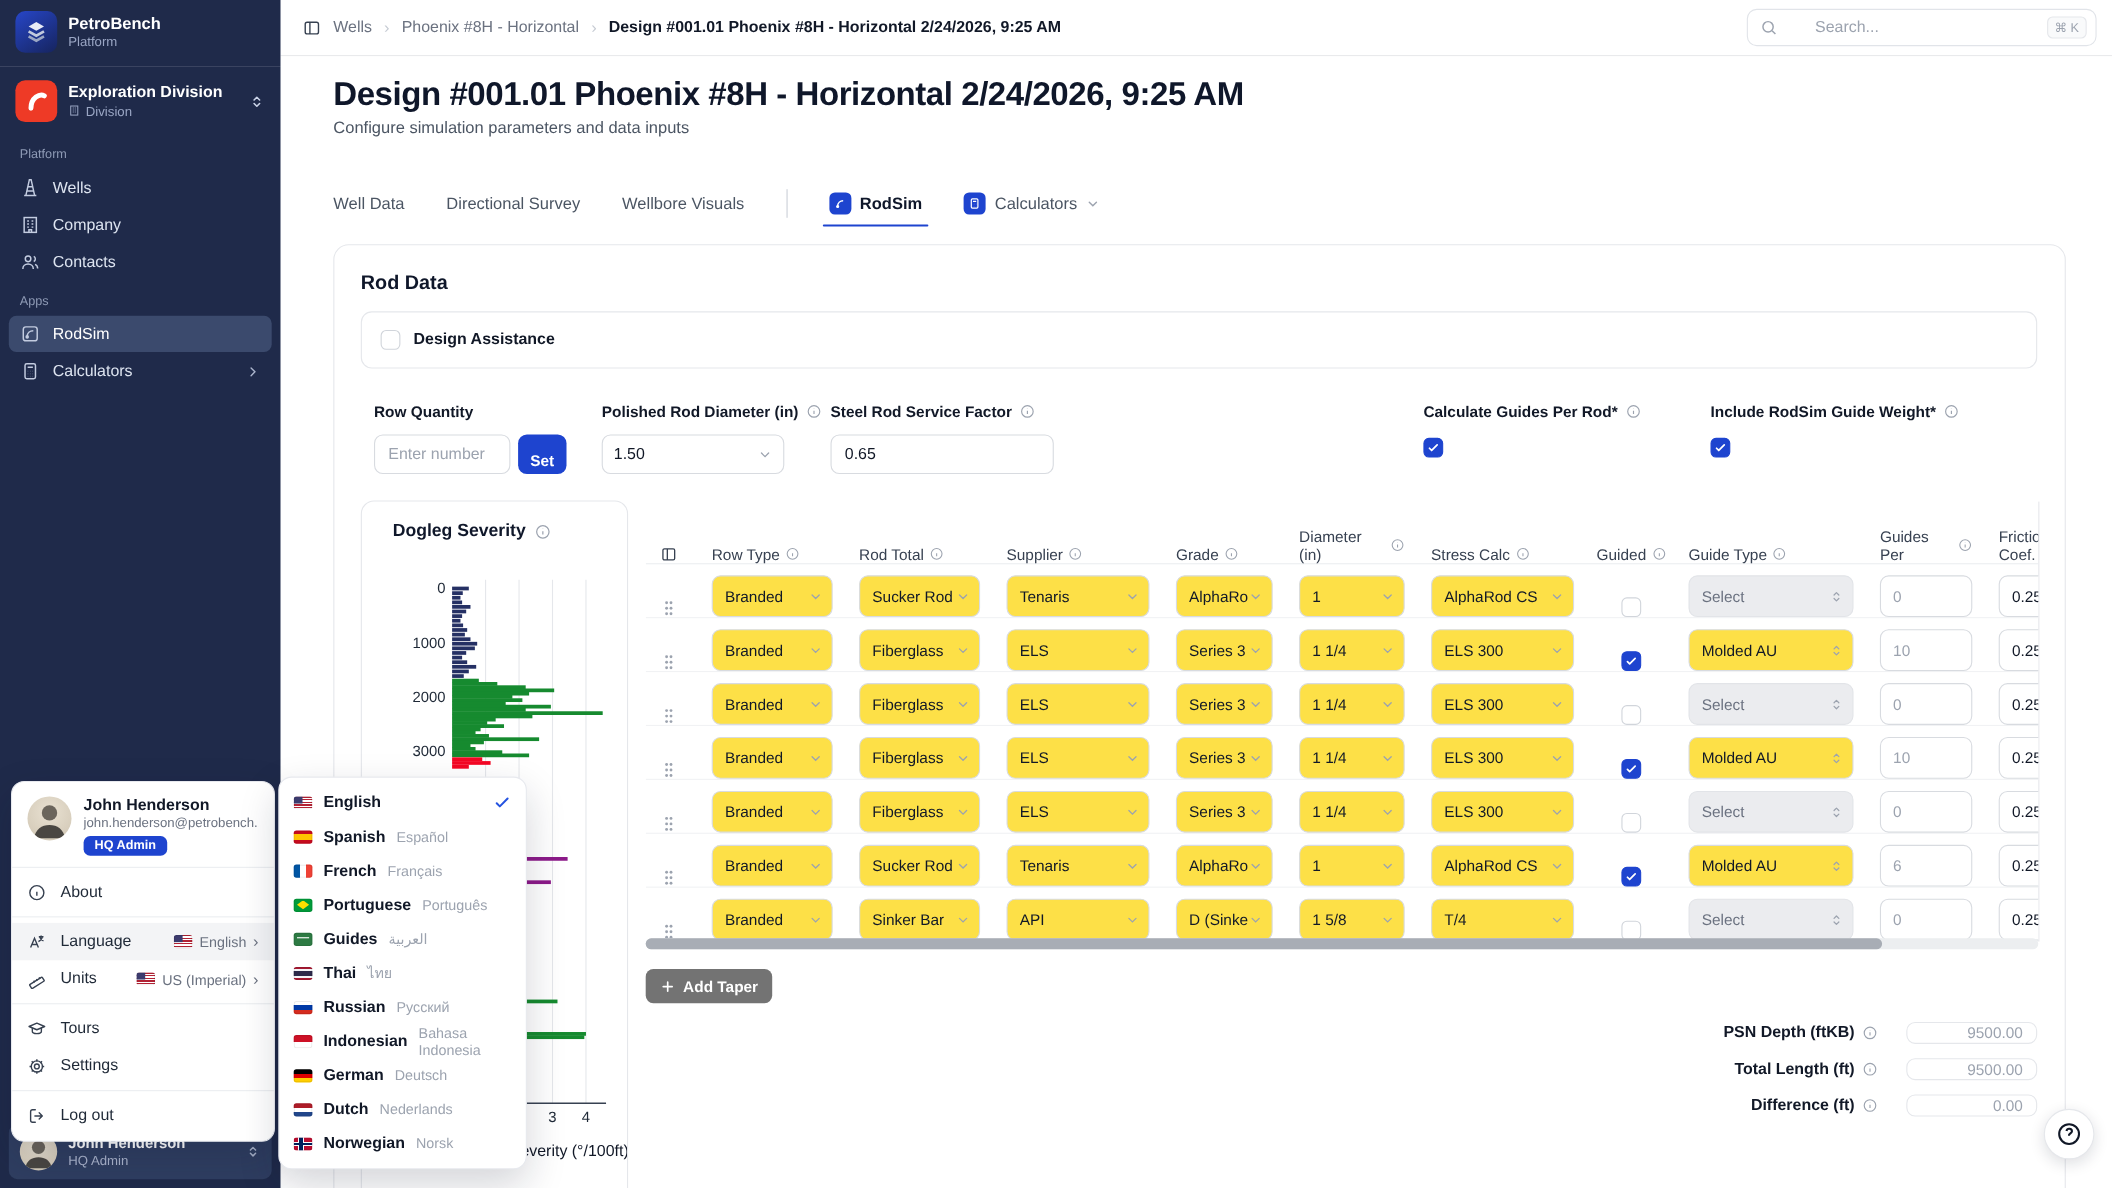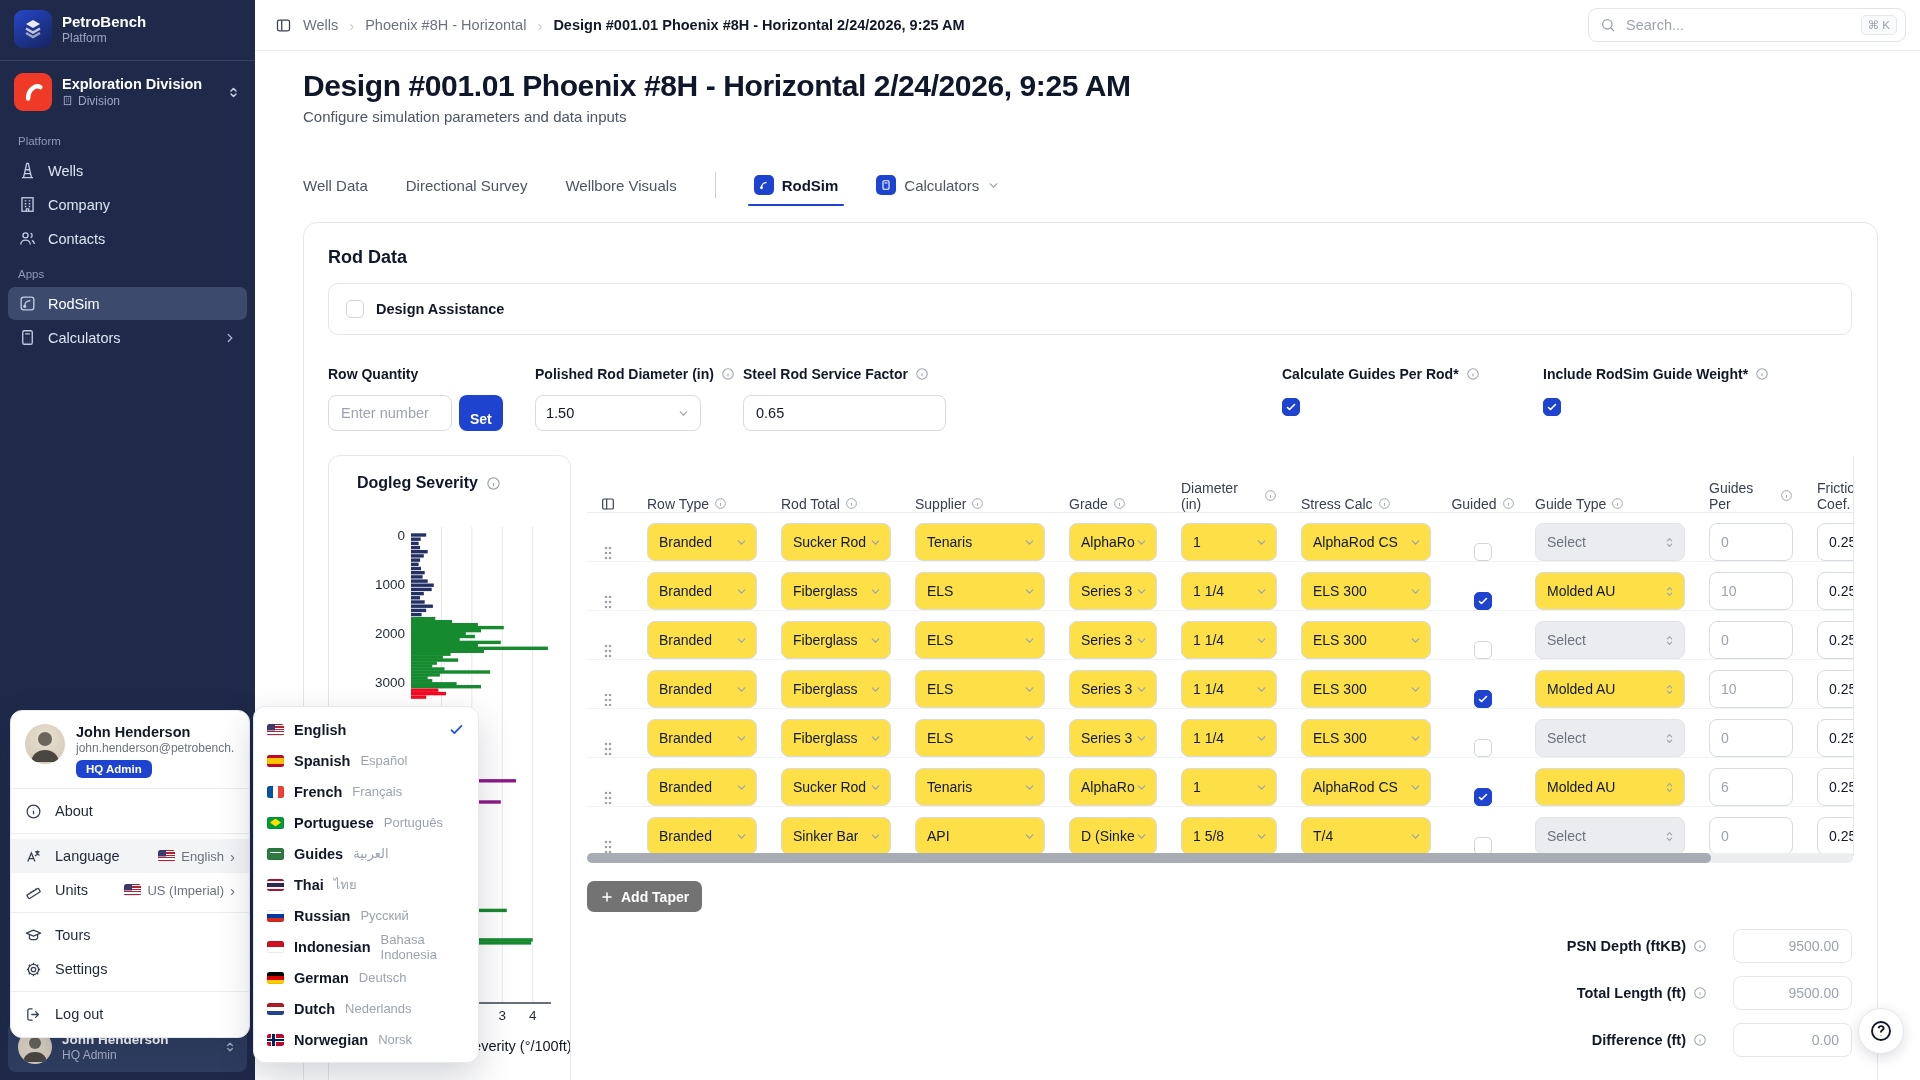--- a/index.html
+++ b/index.html
@@ -29,21 +29,21 @@
   .sf-role{font-size:12px;color:#aab4cc;}
   .avatar{border-radius:50%;background:radial-gradient(circle at 50% 35%,#e9e1d2,#cfc5b2);position:relative;overflow:hidden;flex:0 0 auto;}
   .avatar svg{position:absolute;inset:0;}
 
   
   .topbar{position:absolute;left:255px;top:0;right:0;height:51px;background:#fff;border-bottom:1px solid #e9eaec;display:flex;align-items:center;padding:0 14px 0 20px;z-index:4;}
   .crumbs{display:flex;align-items:center;gap:11px;font-size:14.5px;color:#6b7280;}
   .crumb-sep{color:#c6cbd3;font-size:15px;}
   .crumb-current{color:#111827;font-weight:700;}
   .search{margin-left:auto;width:318px;height:34px;border:1px solid #e1e4e9;border-radius:9px;display:flex;align-items:center;gap:8px;padding:0 8px 0 11px;color:#9ca3af;}
-  .search input{border:none;outline:none;flex:1;font-size:14.5px;color:#374151;font-family:inherit;background:transparent;}
+  .search input{border:none;outline:none;flex:1;font-size:14.5px;color:#374151;font-family:inherit;background:transparent;margin-left:24px;}
   .search input::placeholder{color:#9ca3af;}
   .kbd{border:1px solid #e5e7eb;background:#f9fafb;color:#9ca3af;font-size:11.5px;border-radius:5px;padding:2px 6px;white-space:nowrap;}
 
   
   .main{position:absolute;left:255px;top:51px;right:0;bottom:0;background:#fff;}
   .page-title{position:absolute;left:48px;top:18px;font-size:30px;font-weight:700;letter-spacing:-.4px;color:#0f172a;margin:0;}
   .page-sub{position:absolute;left:48px;top:57px;font-size:15px;color:#4b5563;}
   .tabs{position:absolute;left:48px;top:113px;display:flex;align-items:center;gap:38px;height:42px;}
   .tab{font-size:15px;color:#4b5563;display:flex;align-items:center;gap:8px;height:42px;position:relative;cursor:pointer;}
   .tab.active{color:#0f172a;font-weight:700;}
@@ -52,21 +52,21 @@
   .tab-ic{width:20px;height:20px;border-radius:5px;background:#1e44cf;display:flex;align-items:center;justify-content:center;}
 
   
   .panel{position:absolute;left:48px;top:171px;width:1575px;height:880px;border:1px solid #e5e7eb;border-radius:14px;background:#fff;}
   .panel-heading{position:absolute;left:24px;top:24px;font-size:18px;font-weight:700;color:#0f172a;}
   .da-box{position:absolute;left:24px;top:60px;right:25px;height:52px;border:1px solid #e5e7eb;border-radius:10px;display:flex;align-items:center;gap:12px;padding:0 17px;}
   .cb{width:18px;height:18px;border:1.5px solid #d1d5db;border-radius:5px;background:#fff;flex:0 0 auto;}
   .cb.checked{background:#1e44cf;border-color:#1e44cf;display:flex;align-items:center;justify-content:center;}
   .da-label{font-size:14.5px;font-weight:600;color:#111827;}
 
-  .form-row{position:absolute;left:24px;top:142px;right:25px;height:76px;}
+  .form-row{position:absolute;left:36px;top:142px;right:25px;height:76px;}
   .f-col{position:absolute;top:0;}
   .f-label{font-size:14px;font-weight:600;color:#111827;display:flex;align-items:center;gap:7px;height:18px;white-space:nowrap;}
   .f-ctrl{margin-top:12px;display:flex;gap:7px;}
   .inp{height:36px;border:1px solid #d8dbe0;border-radius:8px;font-size:14.5px;color:#111827;padding:0 12px;font-family:inherit;outline:none;}
   .inp::placeholder{color:#9ca3af;}
   .btn-blue{height:36px;background:#1e44cf;color:#fff;border:none;border-radius:8px;font-size:14px;font-weight:600;padding:16px 11px;font-family:inherit;cursor:pointer;}
   .selbox{height:36px;border:1px solid #d8dbe0;border-radius:8px;display:flex;align-items:center;font-size:14.5px;color:#111827;padding:0 10px;background:#fff;cursor:pointer;white-space:nowrap;overflow:hidden;}
   .selbox .chev{margin-left:auto;color:#9ca3af;flex:0 0 auto;}
   .info-ic{color:#9ca3af;flex:0 0 auto;}
 
@@ -93,21 +93,21 @@
   .tsel.disabled{background:#ebecef;border-color:#e2e4e8;color:#6b7280;}
   .tinp{width:100%;height:38px;border:1px solid #d8dbe0;border-radius:8px;font-size:14px;padding:0 11px;font-family:inherit;outline:none;color:#111827;}
   .tinp.gray{color:#9ca3af;}
   .scrollbar-track{position:absolute;left:283px;top:630px;width:1266px;height:10px;background:#eceef0;border-radius:6px;}
   .scrollbar-thumb{position:absolute;left:0;top:0;height:10px;width:1124px;background:#a8adb5;border-radius:6px;}
   .add-taper{position:absolute;left:283px;top:658px;height:31px;background:#737373;color:#fff;border:none;border-radius:7px;font-size:14px;font-weight:600;display:flex;align-items:center;gap:7px;padding:0 13px;font-family:inherit;cursor:pointer;}
 
   .summary{position:absolute;right:25px;top:706px;width:420px;}
   .sum-row{display:flex;align-items:center;justify-content:flex-end;gap:10px;margin-bottom:13px;}
   .sum-label{font-size:14.5px;font-weight:600;color:#111827;display:flex;align-items:center;gap:7px;}
-  .sum-inp{width:119px;height:34px;border:1px solid #e5e7eb;border-radius:8px;background:#fff;font-size:14px;color:#9ca3af;text-align:right;padding:0 12px;font-family:inherit;outline:none;margin-left:16px;}
+  .sum-inp{width:119px;height:20px;border:1px solid #e5e7eb;border-radius:8px;background:#fff;font-size:14px;color:#9ca3af;text-align:right;padding:0 12px;font-family:inherit;outline:none;margin-left:16px;}
 
   .help-fab{position:absolute;left:1858px;top:1008px;width:46px;height:46px;border-radius:50%;background:#fff;border:1px solid #e5e7eb;box-shadow:0 4px 14px rgba(15,23,42,.14);display:flex;align-items:center;justify-content:center;z-index:20;cursor:pointer;}
 
   
   .popup{position:absolute;background:#fff;border:1px solid #e7e9ee;border-radius:12px;box-shadow:0 14px 36px rgba(15,23,42,.18);z-index:50;}
   .user-menu{left:10px;top:710px;width:240px;padding-bottom:6px;}
   .um-head{display:flex;gap:11px;padding:13px 14px 10px;border-bottom:1px solid #eceef1;}
   .um-name{font-size:14.5px;font-weight:700;color:#111827;line-height:1.2;}
   .um-email{font-size:12px;color:#6b7280;max-width:160px;overflow:hidden;white-space:nowrap;}
   .um-badge{display:inline-block;margin-top:5px;background:#1e44cf;color:#fff;font-size:11.5px;font-weight:600;border-radius:6px;padding:3px 10px;}

